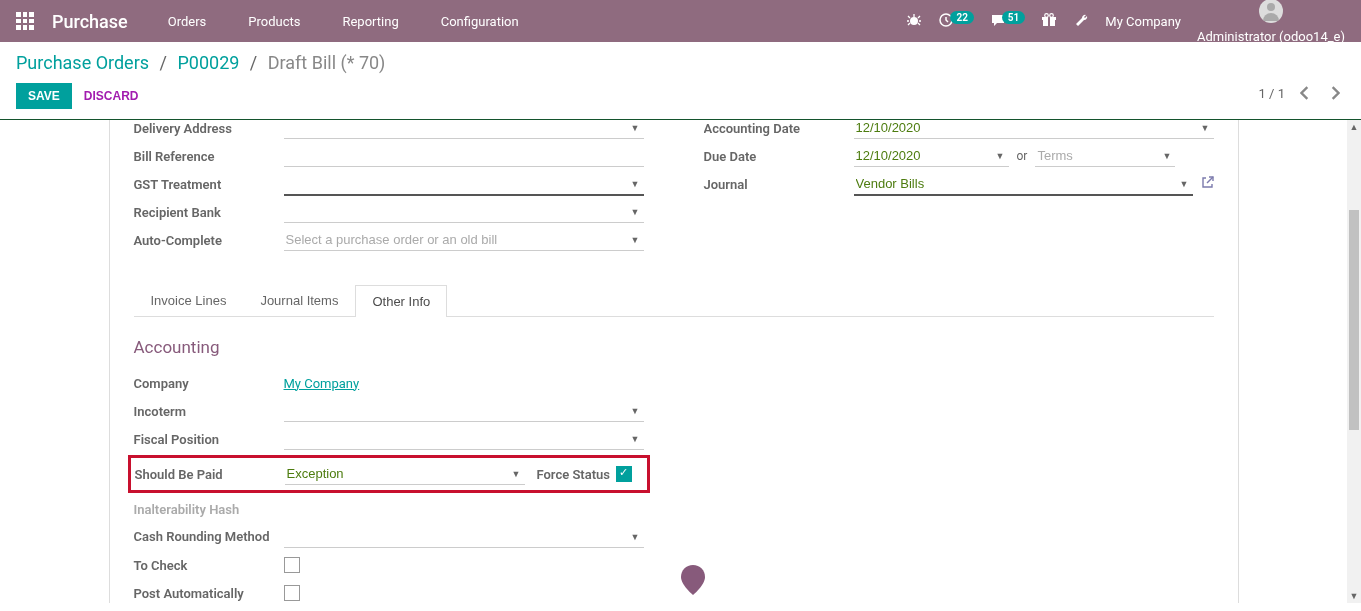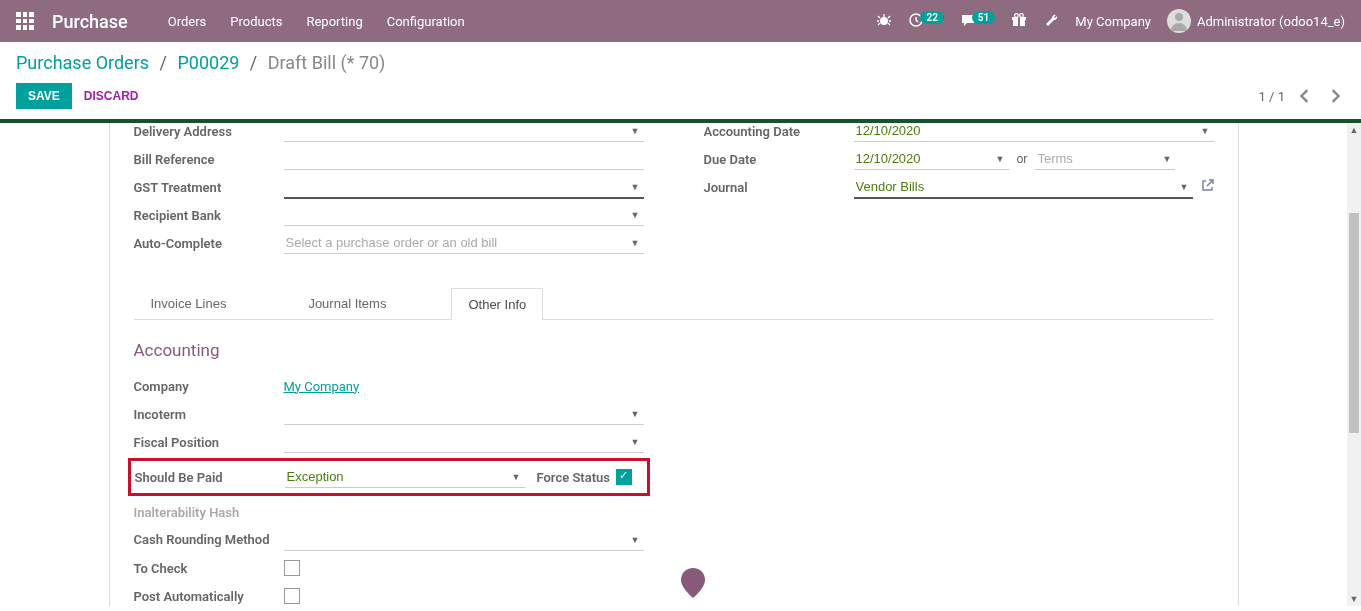--- a/index.html
+++ b/index.html
@@ -3,38 +3,38 @@
   <meta charset="utf-8">
   <style>
     * { box-sizing: border-box; margin: 0; padding: 0; }
     body { font-family: -apple-system, BlinkMacSystemFont, "Segoe UI", Roboto, "Helvetica Neue", sans-serif; font-size: 13px; color: #4c4c4c; background: #fff; overflow: hidden; }
     
     
     .topnav { background: #8f6b7f; color: #fff; height: 42px; display: flex; align-items: center; padding: 0 16px; }
     .apps-icon { width: 18px; height: 18px; display: grid; grid-template-columns: repeat(3, 1fr); grid-template-rows: repeat(3, 1fr); gap: 2px; margin-right: 18px; }
     .apps-icon span { background: #fff; display: block; }
     .app-title { font-size: 18px; font-weight: 500; margin-right: 40px; }
-    .nav-links { display: flex; gap: 24px; }
+    .nav-links { display: flex; gap: 42px; }
     .nav-link { color: #fff; cursor: pointer; }
     .nav-spacer { flex: 1; }
     .nav-right { display: flex; align-items: center; gap: 16px; }
     .badge { background: #00a09d; color: #fff; font-size: 10px; border-radius: 9px; padding: 1px 6px; font-weight: 600; margin-left: -4px; vertical-align: top; }
     .avatar { width: 24px; height: 24px; border-radius: 50%; background: #ddd; display: inline-flex; align-items: center; justify-content: center; overflow: hidden; }
     .avatar svg { width: 24px; height: 24px; }
     .company-link, .user-link { color: #fff; font-size: 13px; }
     
     
     .breadcrumb-row { padding: 10px 16px 4px; display: flex; align-items: center; }
     .breadcrumb { font-size: 18px; }
     .breadcrumb a { color: #00a09d; text-decoration: none; }
     .breadcrumb .sep { color: #666; margin: 0 6px; }
     .breadcrumb .current { color: #888; }
     
     
-    .action-row { padding: 6px 16px 10px; display: flex; align-items: center; border-bottom: 4px solid #14532d; }
+    .action-row { padding: 6px 16px 10px; display: flex; align-items: flex-start; border-bottom: 1px solid #14532d; }
     .btn-save { background: #00a09d; color: #fff; border: none; padding: 6px 12px; font-size: 12px; font-weight: 600; cursor: pointer; }
     .btn-discard { background: none; border: none; color: #a21caf; font-size: 12px; font-weight: 600; padding: 6px 12px; cursor: pointer; }
     .pager { margin-left: auto; display: flex; align-items: center; gap: 10px; color: #666; }
     .pager-arrow { width: 20px; height: 20px; display: inline-flex; align-items: center; justify-content: center; color: #888; cursor: pointer; }
     
     
     .content-wrap { height: calc(611px - 42px - 44px - 42px); overflow-y: auto; position: relative; padding-right: 14px; }
     .scrollbar-track { position: absolute; right: 0; top: 0; bottom: 0; width: 14px; background: #f1f1f1; }
     .scrollbar-thumb { position: absolute; right: 2px; width: 10px; background: #c1c1c1; border-radius: 0; }
     .scrollbar-arrow { position: absolute; right: 0; width: 14px; height: 14px; display: flex; align-items: center; justify-content: center; color: #666; font-size: 9px; }
@@ -53,21 +53,21 @@
     .dd-caret { position: absolute; right: 4px; top: 50%; transform: translateY(-50%); pointer-events: none; font-size: 9px; color: #666; }
     .ext-link-icon { margin-left: 8px; color: #7c7bad; font-size: 12px; }
     .or-text { margin: 0 8px; color: #666; font-size: 12px; }
     .due-wrap { display: flex; align-items: center; }
     .due-date-field { width: 155px; position: relative; }
     .due-terms-field { width: 140px; position: relative; }
     .journal-wrap { display: flex; align-items: center; }
     .journal-field { flex: 1; position: relative; }
     
     
-    .tabs { display: flex; border-bottom: 1px solid #ddd; margin-top: 30px; gap: 48px; }
+    .tabs { display: flex; border-bottom: 1px solid #ddd; margin-top: 30px; }
     .tab { padding: 8px 16px; border: 1px solid transparent; border-bottom: none; cursor: pointer; color: #666; background: none; font-size: 13px; }
     .tab.active { border-color: #ddd; background: #fff; position: relative; top: 1px; color: #4c4c4c; }
     
     
     .section-title { font-size: 17px; color: #875a7b; margin: 20px 0 12px; font-weight: 400;}
     
     .highlight-row { border: 3px solid #c8102e; padding: 2px 4px; margin: 2px -6px; }
     
     .checkbox-cell { width: 16px; height: 16px; border: 1px solid #999; display: inline-block; vertical-align: middle; }
     .checkbox-cell.checked { background: #00a09d; border-color: #00a09d; position: relative; }
@@ -121,21 +121,21 @@
           <rect x="2" y="7" width="12" height="7"></rect>
           <rect x="1" y="5" width="14" height="3"></rect>
           <rect x="7" y="5" width="2" height="9" fill="#8f6b7f"></rect>
           <circle cx="5.5" cy="3.5" r="1.8" fill="none" stroke="#fff" stroke-width="1.2"></circle>
           <circle cx="10.5" cy="3.5" r="1.8" fill="none" stroke="#fff" stroke-width="1.2"></circle>
         </svg></span>
     <span><svg width="16" height="16" viewBox="0 0 16 16" fill="#fff">
           <path d="M13 3 a3 3 0 0 0-4 3 l-6 6 2 2 6-6 a3 3 0 0 0 3-4 l-2 2-1-1 z"></path>
         </svg></span>
     <span class="company-link">My Company</span>
-    <span style="display:flex;align-items:center;gap:6px;">
+    <span style="display:flex;align-items:center;gap:6px;flex-direction:column;">
       <span class="avatar">
           <svg viewBox="0 0 24 24" fill="#aaa">
             <circle cx="12" cy="8" r="4"></circle>
             <path d="M4 22 a8 8 0 0 1 16 0 z"></path>
           </svg>
         </span>
       <span class="user-link">Administrator (odoo14_e)</span>
     </span>
   </div>
 </div>

